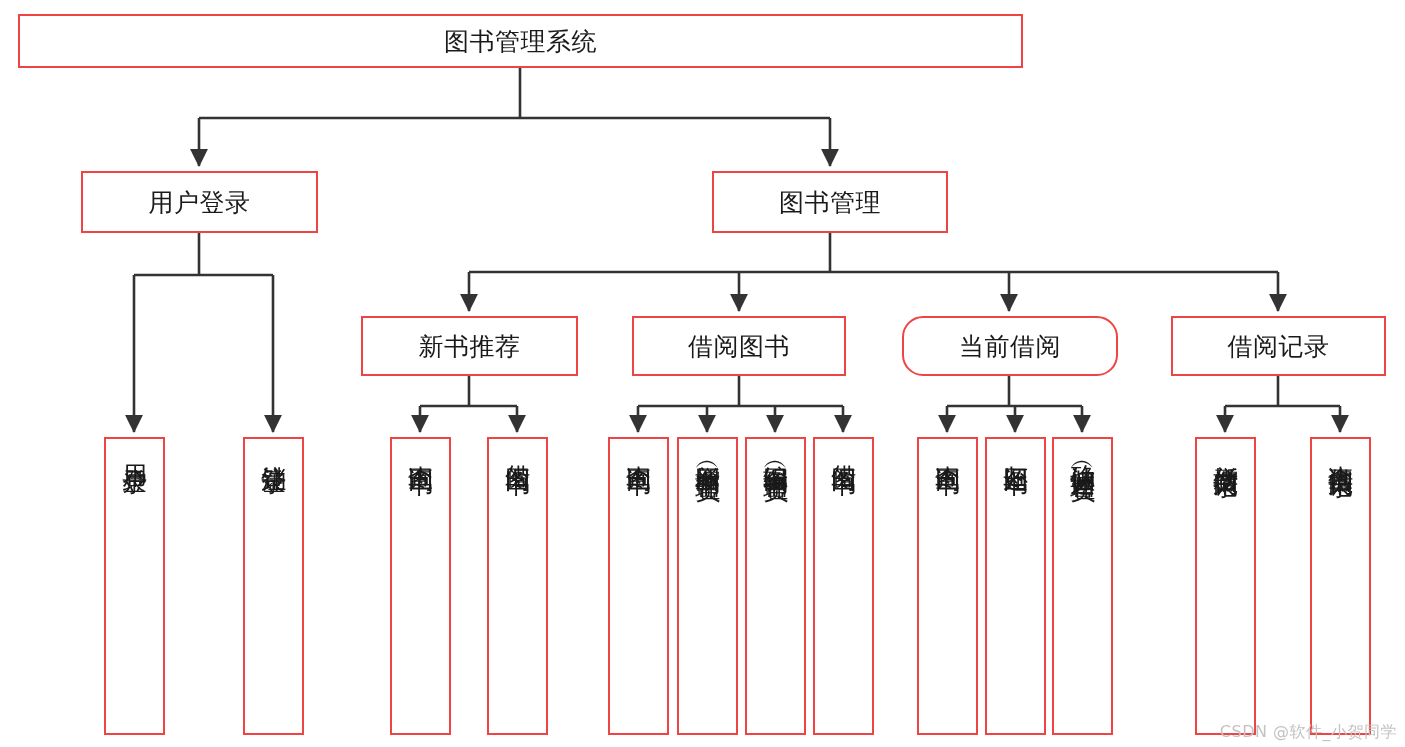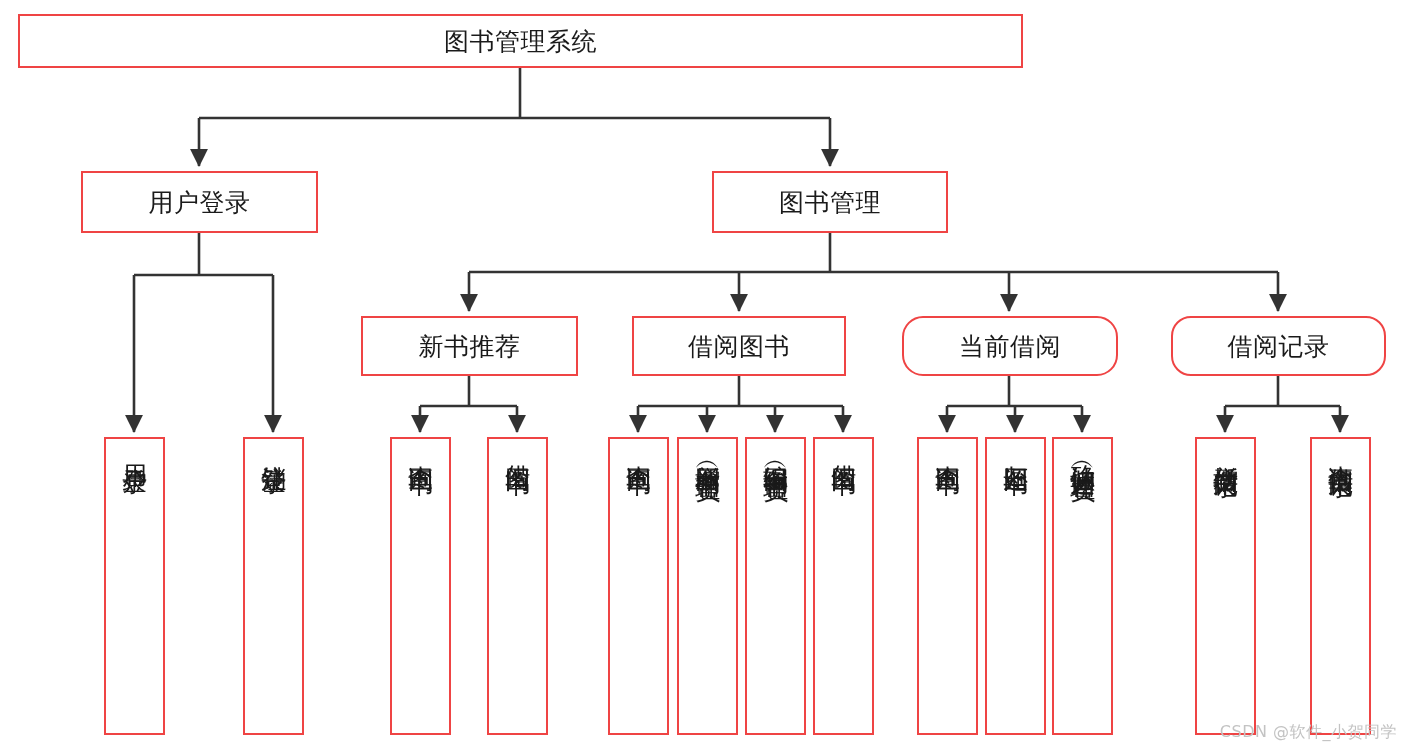--- a/index.html
+++ b/index.html
@@ -141,21 +141,21 @@
 
   <div class="node" style="left: 361px; top: 316px; width: 217px; height: 60px;">
     <span class="label">新书推荐</span>
   </div>
   <div class="node" style="left: 632px; top: 316px; width: 214px; height: 60px;">
     <span class="label">借阅图书</span>
   </div>
   <div class="node" style="left: 902px; top: 316px; width: 216px; height: 60px; border-radius: 21px;">
     <span class="label">当前借阅</span>
   </div>
-  <div class="node" style="left: 1171px; top: 316px; width: 215px; height: 60px; border-radius: 20px;">
+  <div class="node" style="left: 1171px; top: 316px; width: 215px; height: 60px;">
     <span class="label">借阅记录</span>
   </div>
 
   <div class="node leaf" style="left: 104px; top: 437px; width: 61px; height: 298px;">
     <span class="label">用户登录</span>
   </div>
   <div class="node leaf" style="left: 243px; top: 437px; width: 61px; height: 298px;">
     <span class="label">注销登录</span>
   </div>
   <div class="node leaf" style="left: 390px; top: 437px; width: 61px; height: 298px;">

